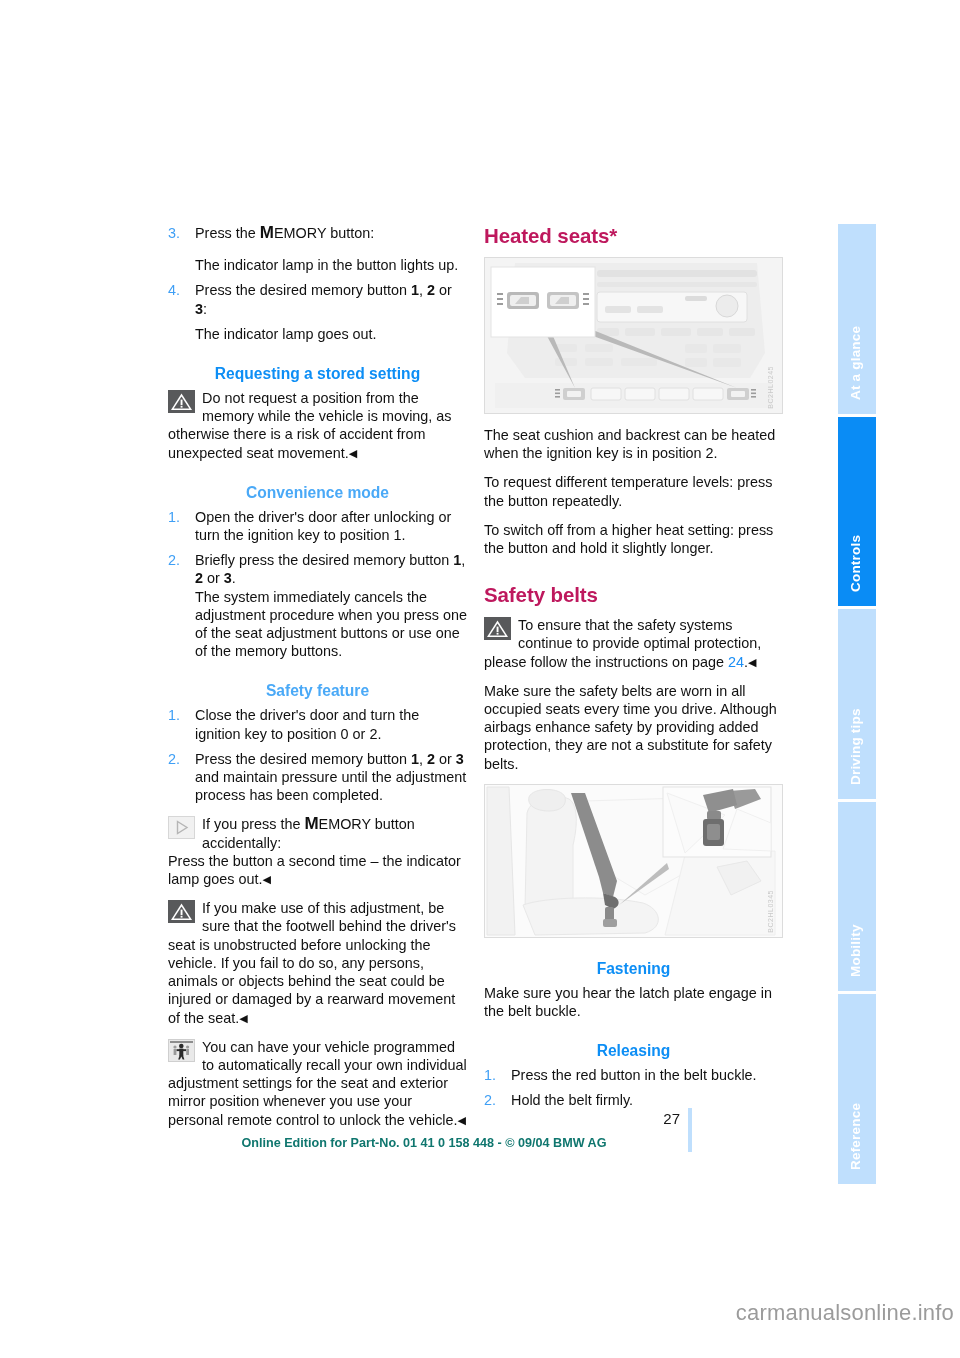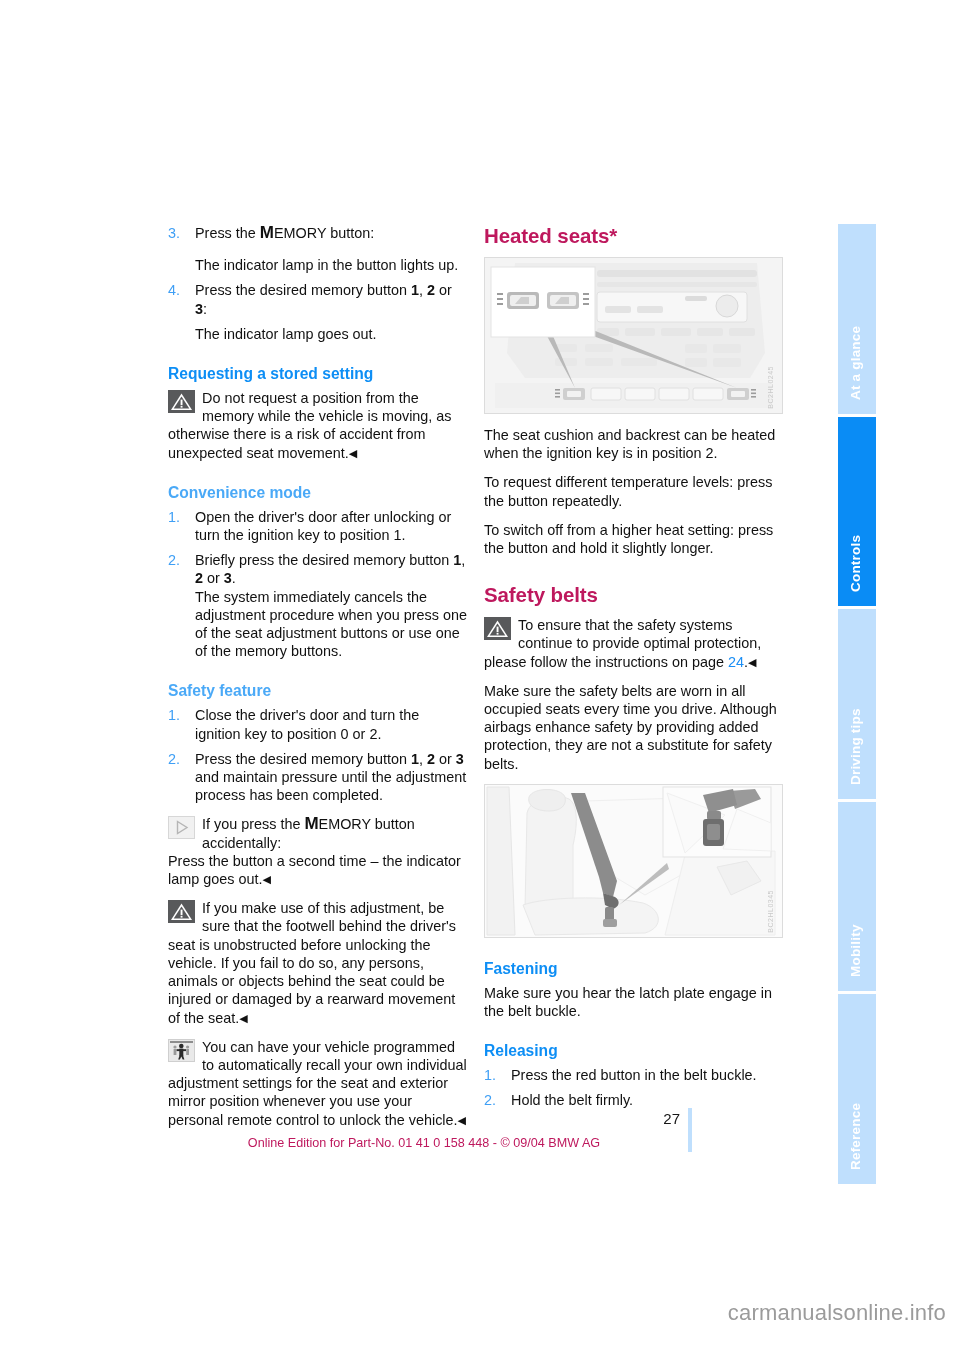--- a/index.html
+++ b/index.html
@@ -75,20 +75,21 @@
     margin: 26px 0 9px 0;
     letter-spacing: -0.1px;
   }
   h2.sec.first { margin-top: 0; }
   h3.sub {
     color: #4aa9f7;
     font-size: 15.6px;
     line-height: 19px;
     font-weight: bold;
     margin: 21px 0 6px 0;
+    text-align: center;
   }
   h3.sub.strong { color: #0d8ef5; }
 
   p.body {
     margin: 0 0 11px 0;
   }
 
   
   ol.steps {
     list-style: none;
@@ -199,25 +200,26 @@
     height: 44px;
     background: #bfdffd;
   }
   .edition {
     position: absolute;
     left: 168px;
     top: 26px;
     width: 512px;
     text-align: center;
     font-size: 12.6px;
-    color: #be185d;
+    color: #0f766e;
+    font-weight: bold;
   }
   .watermark {
     position: absolute;
-    left: 8px;
+    left: 16px;
     top: 1300px;
     width: 938px;
     text-align: right;
     font-size: 22px;
     color: #9b9b9b;
     letter-spacing: .2px;
   }
 </style>
 </head>
 <body>

